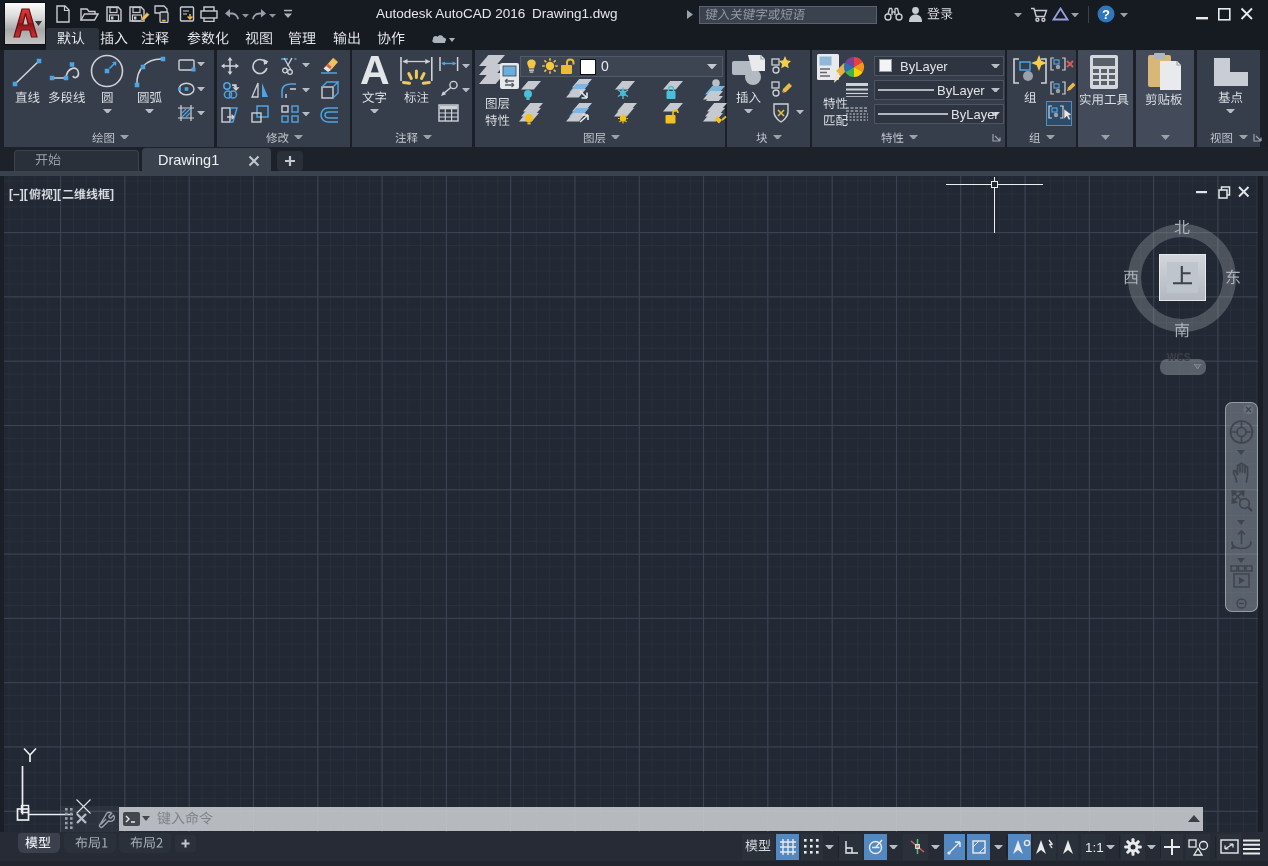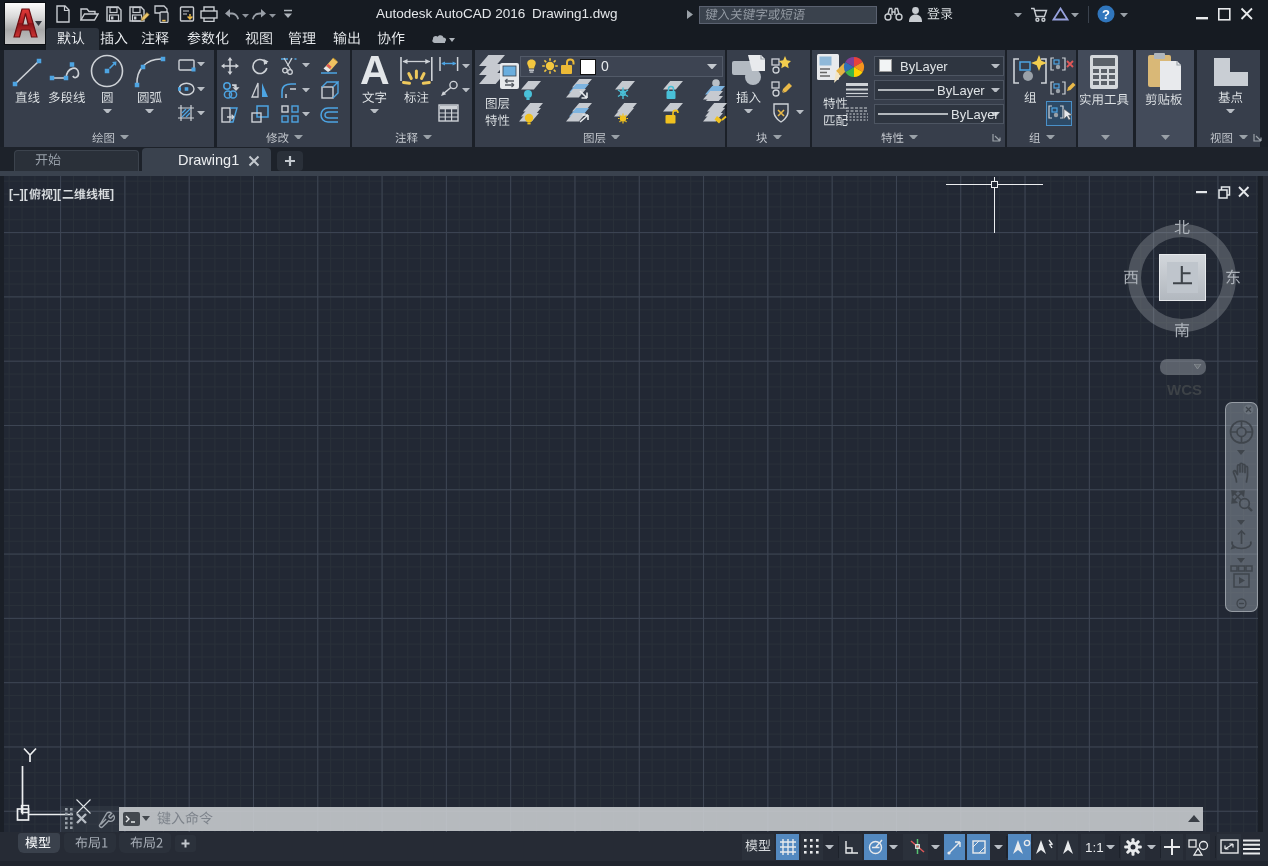--- a/index.html
+++ b/index.html
@@ -776,21 +776,21 @@
 <div style="position:absolute;left:0px;top:147px;width:1268px;height:29px;background:#1d222a;"></div>
 <div style="position:absolute;left:0px;top:171px;width:1268px;height:5px;background:#3a424e;"></div>
 <div style="position:absolute;left:14px;top:150px;width:125px;height:21px;background:#2a3039;border:1px solid #3c434d;border-bottom:none;border-radius:4px 4px 0 0;"></div>
 <svg style="position:absolute;left:35px;top:153px;overflow:visible;" width="26.0" height="16.2">
     <g fill="#9aa2ac" transform="translate(0,11.44) scale(0.013000,-0.013000)">
       <use href="#c52" x="0"></use>
       <use href="#c53" x="1000"></use>
     </g>
   </svg>
 <div style="position:absolute;left:142px;top:148px;width:129px;height:28px;background:#3a424e;border-radius:4px 4px 0 0;"></div>
-<div style="position:absolute;left:158px;top:152px;font-size:14.5px;color:#eceef0;font-weight:normal;white-space:nowrap;margin-left:20px;">Drawing1</div>
+<div style="position:absolute;left:158px;top:152px;font-size:14.5px;color:#eceef0;font-weight:normal;white-space:nowrap;">Drawing1</div>
 <svg style="position:absolute;left:248px;top:155px;" width="12" height="12" viewBox="0 0 12 12">
     <path d="M1.5 1.5 L10.5 10.5 M10.5 1.5 L1.5 10.5" stroke="#c3c8ce" stroke-width="2"></path>
   </svg>
 <div style="position:absolute;left:277px;top:151px;width:26px;height:20px;background:#2a3039;border-radius:4px;"></div>
 <svg style="position:absolute;left:283px;top:154px;" width="14" height="14" viewBox="0 0 14 14">
     <path d="M7 2 L7 12 M2 7 L12 7" stroke="#c3c8ce" stroke-width="2.2"></path>
   </svg>
 <div style="position:absolute;left:4px;top:176px;width:1254px;height:656px;background-color:#222834;background-image:linear-gradient(to right,#3d4554 1px,transparent 1px),linear-gradient(to bottom,#3d4554 1px,transparent 1px),linear-gradient(to right,#293039 1px,transparent 1px),linear-gradient(to bottom,#293039 1px,transparent 1px);background-size:64.3px 64.3px,64.3px 64.3px,12.86px 12.86px,12.86px 12.86px;background-position:56.1px 0,0 56.1px,4.66px 0,0 4.66px;"></div>
 <div style="position:absolute;left:0px;top:176px;width:4px;height:656px;background:#1a1f27;"></div>
 <div style="position:absolute;left:1258px;top:176px;width:10px;height:656px;background:#1a1f27;"></div>
@@ -849,21 +849,21 @@
     </g>
   </svg>
 <div style="position:absolute;left:1159px;top:254px;width:47px;height:47px;background:linear-gradient(180deg,#d2d6db,#b2b8bf);border:1px solid #e6e9ec;"></div>
 <div style="position:absolute;left:1167px;top:262px;width:31px;height:31px;background:#bfc5cc;"></div>
 <svg style="position:absolute;left:1172.0px;top:265px;overflow:visible;" width="21.0" height="26.2">
     <g fill="#3f444a" transform="translate(0,18.48) scale(0.021000,-0.021000)">
       <use href="#c64" x="0"></use>
     </g>
   </svg>
 <div style="position:absolute;left:1160px;top:359px;width:46px;height:16px;background:rgba(145,152,159,.5);border-radius:7px;"></div>
-<div style="position:absolute;left:1167px;top:381px;font-size:15px;color:#3d4247;font-weight:bold;white-space:nowrap;">WCS</div>
+<div style="position:absolute;left:1167px;top:352px;font-size:10px;color:#3d4247;font-weight:bold;white-space:nowrap;">WCS</div>
 <svg style="position:absolute;left:1194px;top:364px;" width="8" height="6" viewBox="0 0 8 6">
     <path d="M0 0 L7 0 L3.5 5 Z" fill="#6a7076" stroke="#8d9399" stroke-width=".8"></path>
   </svg>
 <div style="position:absolute;left:1225px;top:402px;width:33px;height:210px;background:rgba(168,176,185,.42);border:1px solid rgba(200,206,212,.55);border-radius:7px;"></div>
 <svg style="position:absolute;left:1243px;top:404px;" width="11" height="11" viewBox="0 0 11 11">
     <circle cx="5.5" cy="5.5" r="5" fill="rgba(120,128,136,.5)"></circle>
     <path d="M3 3 L8 8 M8 3 L3 8" stroke="#3f454c" stroke-width="1.3"></path>
   </svg>
 <svg style="position:absolute;left:1229px;top:419px;" width="25" height="26" viewBox="0 0 25 26">
     <g fill="none" stroke="#3f454c" stroke-width="1.7">

